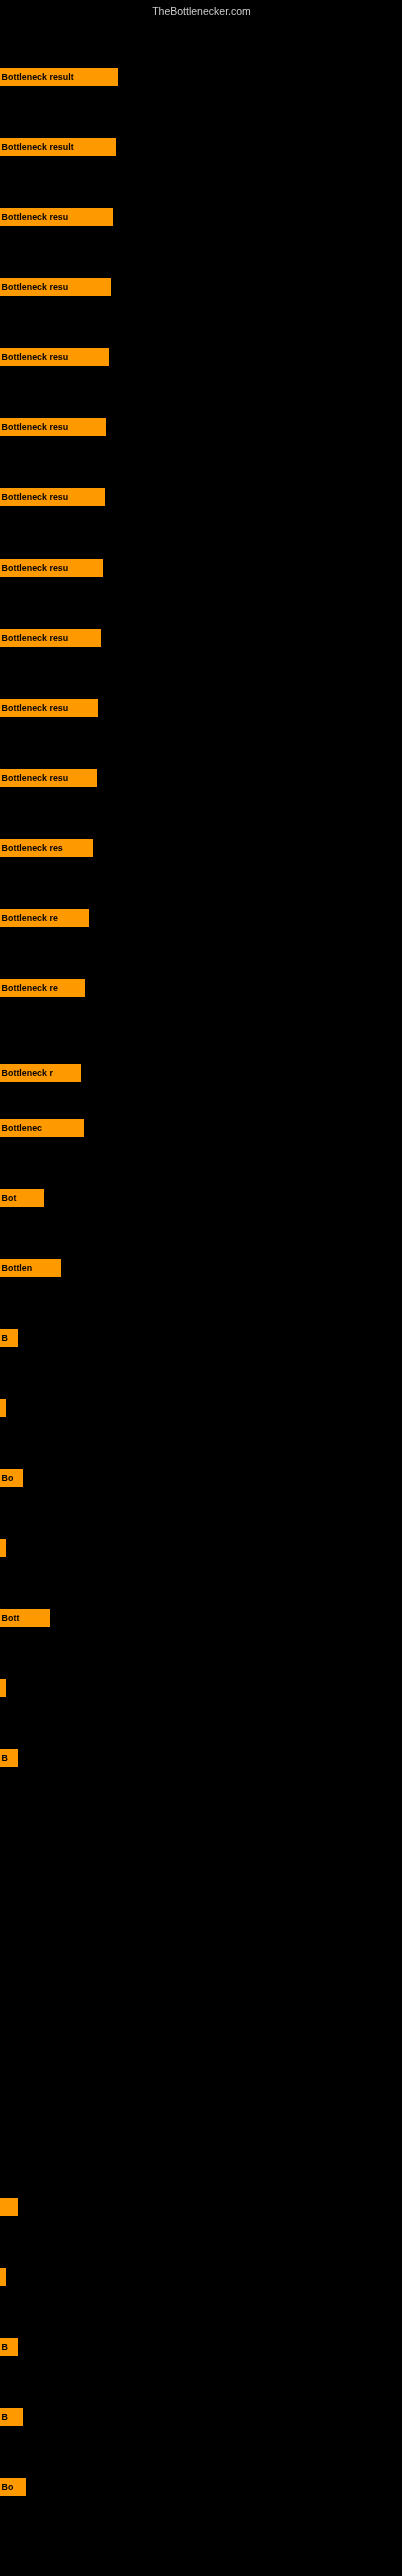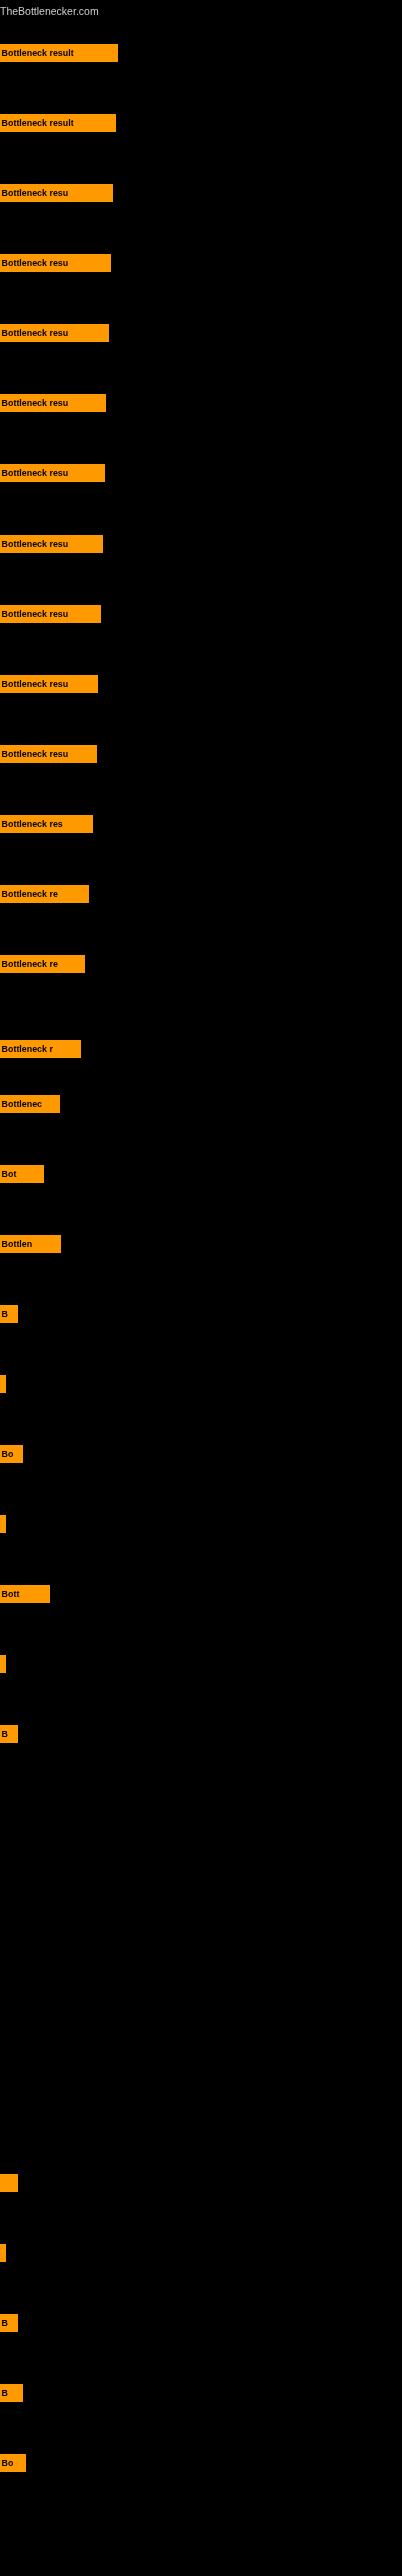--- a/index.html
+++ b/index.html
@@ -6,39 +6,41 @@
     body {
       background: #000;
       width: 403px;
       min-height: 2576px;
       font-family: Arial, sans-serif;
       position: relative;
     }
     .site-title {
       color: #ccc;
       font-size: 10.5px;
+      text-align: center;
       padding: 3.2px 0;
       position: absolute;
       top: 1.6px;
       left: 0;
       right: 0;
     }
     .bottleneck-bar {
       position: absolute;
       left: 0;
       background: #f90;
       color: #000;
       font-size: 8.9px;
       font-weight: bold;
       white-space: nowrap;
       overflow: hidden;
       display: flex;
       align-items: center;
       padding-left: 1.6px;
       height: 17.7px;
+      margin-top: 24px;
     }
   </style>
 </head>
 <body>
 
 <span class="site-title">TheBottlenecker.com</span>
 
 <div class="bottleneck-bar" style="top: 44px; width: 118px;">Bottleneck result</div>
 <div class="bottleneck-bar" style="top: 114px; width: 116px;">Bottleneck result</div>
 <div class="bottleneck-bar" style="top: 184px; width: 113px;">Bottleneck resu</div>
@@ -47,21 +49,21 @@
 <div class="bottleneck-bar" style="top: 394px; width: 106px;">Bottleneck resu</div>
 <div class="bottleneck-bar" style="top: 464px; width: 105px;">Bottleneck resu</div>
 <div class="bottleneck-bar" style="top: 535px; width: 103px;">Bottleneck resu</div>
 <div class="bottleneck-bar" style="top: 605px; width: 101px;">Bottleneck resu</div>
 <div class="bottleneck-bar" style="top: 675px; width: 98px;">Bottleneck resu</div>
 <div class="bottleneck-bar" style="top: 745px; width: 97px;">Bottleneck resu</div>
 <div class="bottleneck-bar" style="top: 815px; width: 93px;">Bottleneck res</div>
 <div class="bottleneck-bar" style="top: 885px; width: 89px;">Bottleneck re</div>
 <div class="bottleneck-bar" style="top: 955px; width: 85px;">Bottleneck re</div>
 <div class="bottleneck-bar" style="top: 1040px; width: 81px;">Bottleneck r</div>
-<div class="bottleneck-bar" style="top: 1095px; width: 60px;">Bottlenec</div>
+<div class="bottleneck-bar" style="top: 1095px; width: 84px;">Bottlenec</div>
 <div class="bottleneck-bar" style="top: 1165px; width: 44px;">Bot</div>
 <div class="bottleneck-bar" style="top: 1235px; width: 61px;">Bottlen</div>
 <div class="bottleneck-bar" style="top: 1305px; width: 17.7px;">B</div>
 <div class="bottleneck-bar" style="top: 1375px; width: 6.4px;"></div>
 <div class="bottleneck-bar" style="top: 1445px; width: 22.5px;">Bo</div>
 <div class="bottleneck-bar" style="top: 1515px; width: 6.4px;"></div>
 <div class="bottleneck-bar" style="top: 1585px; width: 50px;">Bott</div>
 <div class="bottleneck-bar" style="top: 1655px; width: 6.4px;"></div>
 <div class="bottleneck-bar" style="top: 1725px; width: 17.7px;">B</div>
 <div class="bottleneck-bar" style="top: 2174px; width: 17.7px;"></div>

